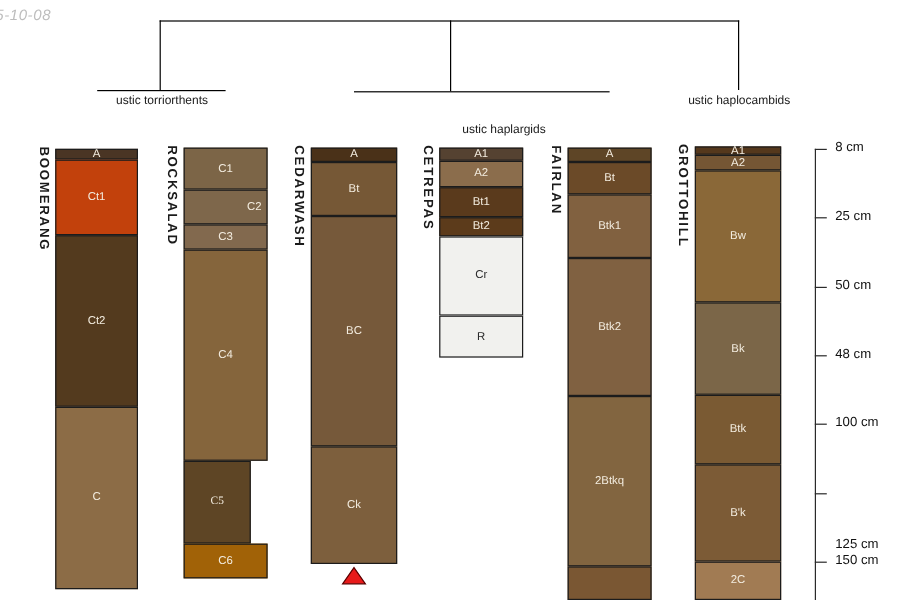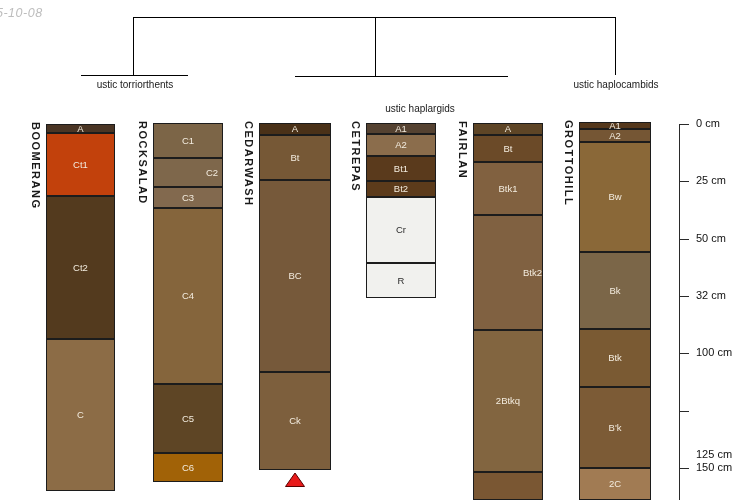--- a/index.html
+++ b/index.html
@@ -77,21 +77,21 @@
       </div>
       <div class="horizon" style="left: 153px; width: 70px; top: 158px; height: 29px; background: rgb(126, 103, 75);">
         <span class="horizon-label" style="color: rgb(243, 236, 223); padding-left: 48px;">C2</span>
       </div>
       <div class="horizon" style="left: 153px; width: 70px; top: 187px; height: 21px; background: rgb(130, 105, 78);">
         <span class="horizon-label" style="color: rgb(243, 236, 223);">C3</span>
       </div>
       <div class="horizon" style="left: 153px; width: 70px; top: 208px; height: 176px; background: rgb(133, 101, 60);">
         <span class="horizon-label" style="color: rgb(243, 236, 223); text-align: center;">C4</span>
       </div>
-      <div class="horizon" style="left: 153px; width: 70px; top: 384px; height: 69px; background: rgb(94, 69, 37);">
+      <div class="horizon" style="left: 153px; width: 56px; top: 384px; height: 69px; background: rgb(94, 69, 37); font-family: Liberation Serif, serif;">
         <span class="horizon-label" style="color: rgb(243, 236, 223);">C5</span>
       </div>
       <div class="horizon" style="left: 153px; width: 70px; top: 453px; height: 29px; background: #a16207;">
         <span class="horizon-label" style="color: rgb(243, 236, 223);">C6</span>
       </div>
       <div class="profile-name" style="left: 243px; top: 121px;">CEDARWASH</div>
       <div class="horizon" style="left: 259px; width: 72px; top: 123px; height: 12px; background: rgb(74, 49, 24);">
         <span class="horizon-label" style="color: rgb(243, 236, 223);">A</span>
       </div>
       <div class="horizon" style="left: 259px; width: 72px; top: 135px; height: 45px; background: rgb(118, 88, 54);">
@@ -128,21 +128,21 @@
       <div class="profile-name" style="left: 457px; top: 121px;">FAIRLAN</div>
       <div class="horizon" style="left: 473px; width: 70px; top: 123px; height: 12px; background: rgb(94, 69, 38);">
         <span class="horizon-label" style="color: rgb(243, 236, 223);">A</span>
       </div>
       <div class="horizon" style="left: 473px; width: 70px; top: 135px; height: 27px; background: rgb(107, 74, 40);">
         <span class="horizon-label" style="color: rgb(243, 236, 223);">Bt</span>
       </div>
       <div class="horizon" style="left: 473px; width: 70px; top: 162px; height: 53px; background: rgb(129, 97, 64);">
         <span class="horizon-label" style="color: rgb(243, 236, 223);">Btk1</span>
       </div>
-      <div class="horizon" style="left: 473px; width: 70px; top: 215px; height: 115px; background: rgb(128, 97, 65); justify-content: flex-end;">
+      <div class="horizon" style="left: 473px; width: 70px; top: 215px; height: 115px; background: rgb(128, 97, 65);">
         <span class="horizon-label" style="color: rgb(243, 236, 223);">Btk2</span>
       </div>
       <div class="horizon" style="left: 473px; width: 70px; top: 330px; height: 142px; background: rgb(130, 101, 64);">
         <span class="horizon-label" style="color: rgb(243, 236, 223);">2Btkq</span>
       </div>
       <div class="horizon" style="left: 473px; width: 70px; top: 472px; height: 28px; background: rgb(122, 87, 51);"></div>
       <div class="profile-name" style="left: 563px; top: 120px;">GROTTOHILL</div>
       <div class="horizon" style="left: 579px; width: 72px; top: 122px; height: 7px; background: rgb(85, 56, 28);">
         <span class="horizon-label" style="color: rgb(243, 236, 223);">A1</span>
       </div>
@@ -163,27 +163,27 @@
       </div>
       <div class="horizon" style="left: 579px; width: 72px; top: 468px; height: 32px; background: rgb(161, 123, 83);">
         <span class="horizon-label" style="color: rgb(243, 236, 223);">2C</span>
       </div>
     </div>
 
   <div>
     <div class="ruler-line"></div>
     <div id="ruler-ticks">
         <div class="ruler-tick" style="top: 124px;"></div>
-        <div class="ruler-label" style="top: 117px;">0 cm</div>
+        <div class="ruler-label" style="top: 117px;">8 cm</div>
         <div class="ruler-tick" style="top: 181px;"></div>
         <div class="ruler-label" style="top: 174px;">25 cm</div>
         <div class="ruler-tick" style="top: 239px;"></div>
         <div class="ruler-label" style="top: 232px;">50 cm</div>
         <div class="ruler-tick" style="top: 296px;"></div>
-        <div class="ruler-label" style="top: 289px;">32 cm</div>
+        <div class="ruler-label" style="top: 289px;">48 cm</div>
         <div class="ruler-tick" style="top: 353px;"></div>
         <div class="ruler-label" style="top: 346px;">100 cm</div>
         <div class="ruler-tick" style="top: 411px;"></div>
         <div class="ruler-label" style="top: 404px; margin-top: 44px;">125 cm</div>
         <div class="ruler-tick" style="top: 468px;"></div>
         <div class="ruler-label" style="top: 461px;">150 cm</div>
       </div>
   </div>
 
 </div>

